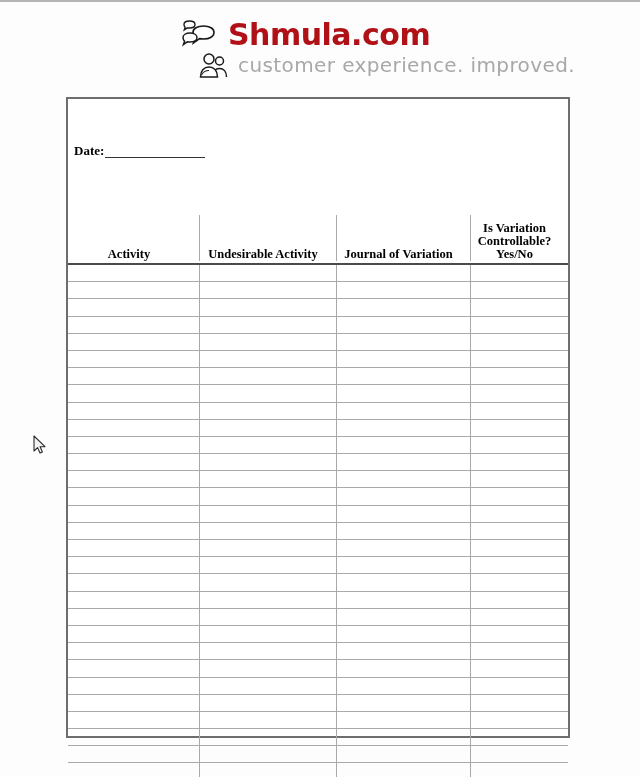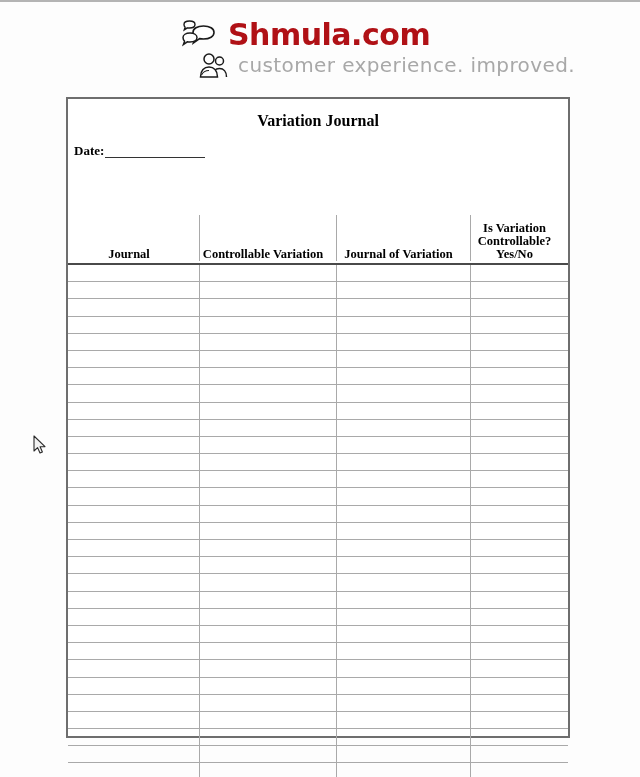--- a/index.html
+++ b/index.html
@@ -213,43 +213,42 @@
         </g>
         <path d="M3.5 23 C5 20 7.5 18.5 11 18.5" fill="none" stroke="#1a1a1a" stroke-width="1.1"></path>
       </svg>
     </span>
     <span class="tagline">customer experience. improved.</span>
   </div>
 </div>
 
 <div class="sheet">
 
-  <div class="sheet-title">Variation Journal</div>
 
   <div class="date-line">
     <span class="date-label">Date:</span>
     <span class="date-blank"></span>
   </div>
 
   <div class="grid">
     <div class="hdr-div" style="left:131px;"></div>
     <div class="hdr-div" style="left:268px;"></div>
     <div class="hdr-div" style="left:402px;"></div>
 
     <table class="grid-table">
       <colgroup>
         <col class="c1">
           <col class="c2">
           <col class="c3">
           <col class="c4">
       </colgroup>
       <thead>
         <tr>
-          <th>Journal</th>
-          <th>Controllable Variation</th>
+          <th>Activity</th>
+          <th>Undesirable Activity</th>
           <th>Journal of Variation</th>
           <th>
             <div>Is Variation</div>
             <div>Controllable?</div>
             <div>Yes/No</div>
           </th>
         </tr>
       </thead>
       <tbody id="grid-body">
           <tr class="header-rule">

